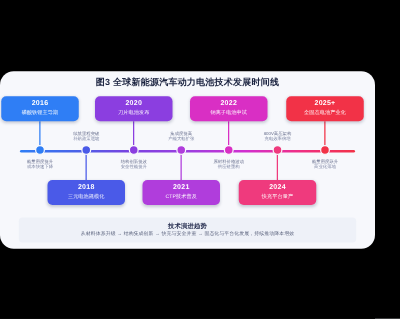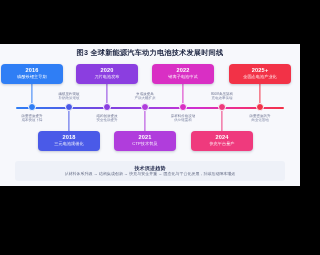--- a/index.html
+++ b/index.html
@@ -16,25 +16,26 @@
   #stage {
     position: relative;
     width: 300px;
     height: 255px;
     background: #000000;
   }
   
   #canvas {
     position: absolute;
     left: 0;
-    top: 44px;
+    top: 57px;
     width: 300px;
     height: 142px;
     background: #f7f8fc;
     overflow: hidden;
+    border-radius: 11px;
   }
   
   .title {
     position: absolute;
     left: 0;
     top: 4px;
     width: 300px;
     text-align: center;
     font-size: 7.2px;
     font-weight: bold;

